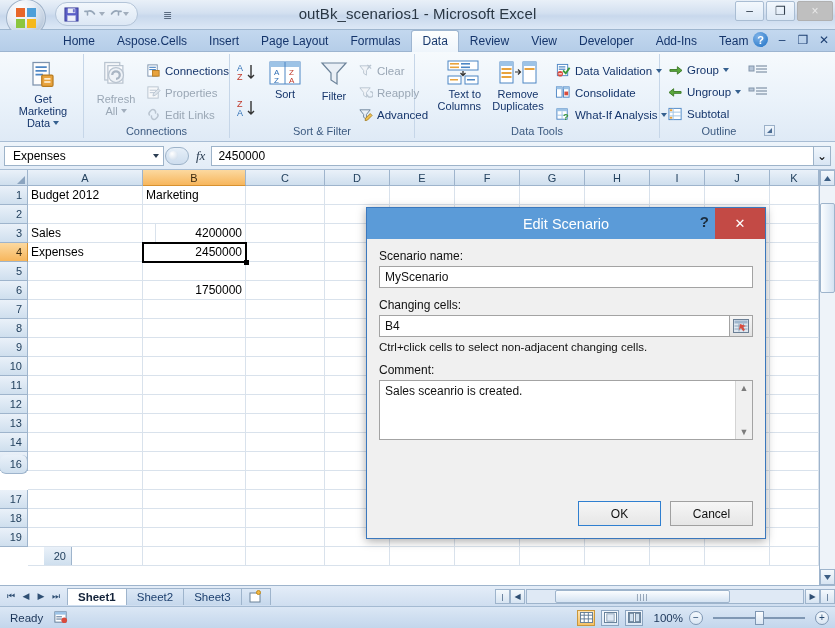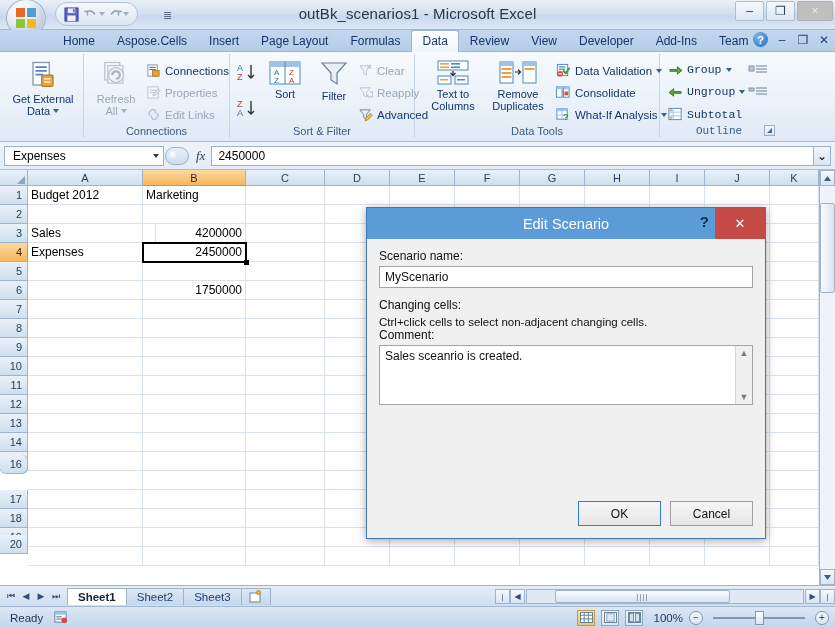--- a/index.html
+++ b/index.html
@@ -366,21 +366,21 @@
     <div class="big-btn" style="left:8px; top:6px; width:66px;">
       <svg width="30" height="30" viewBox="0 0 24 24">
         <rect x="4" y="2" width="13" height="18" fill="#fdfdfd" stroke="#7d93ad"></rect>
         <rect x="6" y="5" width="9" height="1.4" fill="#4d86c4"></rect>
         <rect x="6" y="8" width="9" height="1.4" fill="#4d86c4"></rect>
         <rect x="6" y="11" width="6" height="1.4" fill="#4d86c4"></rect>
         <rect x="11" y="12" width="9" height="9" rx="1" fill="#e8a33d" stroke="#b87c20"></rect>
         <rect x="13" y="14.5" width="5" height="1.2" fill="#fff6e2"></rect>
         <rect x="13" y="17" width="5" height="1.2" fill="#fff6e2"></rect>
       </svg>
-      <span style="margin-top:3px;">Get External</span>
+      <span style="margin-top:3px;">Get Marketing</span>
       <span style="display:flex;align-items:center;gap:3px;">
         <span>Data</span>
         <span class="cc"></span>
       </span>
     </div>
   </div>
 
   <div class="rgroup" style="left:84px; width:146px;">
     <div class="big-btn" style="left:6px; top:6px; width:52px; color:#9aa7b5;">
       <svg width="30" height="30" viewBox="0 0 24 24">
@@ -484,21 +484,21 @@
         <path d="M2 3 h11 l-4 5 v5 l-3 -2 v-3z" fill="#e9eff6" stroke="#6b8299"></path>
         <path d="M8 12 l5 -5 2 2 -5 5 -2.4 .5z" fill="#f2c14e" stroke="#a8822c"></path>
       </svg>
       <span>Advanced</span>
     </div>
 
     <div class="rgroup-title">Sort &amp; Filter</div>
   </div>
 
   <div class="rgroup" style="left:415px; width:245px;">
-    <div class="big-btn" style="left:10px; top:6px; width:56px;">
+    <div class="big-btn" style="left:10px; top:6px; width:56px;align-items:flex-end;">
       <svg width="36" height="26" viewBox="0 0 36 26">
         <rect x="3" y="1" width="30" height="9" fill="#fff" stroke="#4d86c4"></rect>
         <rect x="5" y="3" width="9" height="1.6" fill="#e8a33d"></rect>
         <rect x="16" y="3" width="9" height="1.6" fill="#4d86c4"></rect>
         <rect x="5" y="6.5" width="9" height="1.6" fill="#e8a33d"></rect>
         <rect x="16" y="6.5" width="9" height="1.6" fill="#4d86c4"></rect>
         <path d="M18 11 v4 M15.5 13 l2.5 2.5 2.5 -2.5" stroke="#333" stroke-width="1.3" fill="none"></path>
         <rect x="3" y="16" width="13" height="8" fill="#fff" stroke="#4d86c4"></rect>
         <rect x="20" y="16" width="13" height="8" fill="#fff" stroke="#4d86c4"></rect>
         <rect x="5" y="19" width="8" height="1.5" fill="#e8a33d"></rect>
@@ -556,21 +556,21 @@
         <line x1="1.5" y1="8.7" x2="12.5" y2="8.7" stroke="#9dc3e6"></line>
         <text x="8" y="14" font-size="10" fill="#3a9a3a" font-family="Liberation Sans" font-weight="bold">?</text>
       </svg>
       <span>What-If Analysis</span>
       <span class="cc"></span>
     </div>
 
     <div class="rgroup-title">Data Tools</div>
   </div>
 
-  <div class="rgroup" style="left:660px; width:118px; border-right:none;font-family:Liberation Mono, monospace;">
+  <div class="rgroup" style="left:660px; width:118px; border-right:none;">
     <div class="sm-item" style="left:8px; top:9px;">
       <svg width="15" height="13" viewBox="0 0 16 14">
         <path d="M2 7 h8 v-3 l5 4 -5 4 v-3 h-8z" fill="#5aa83c" stroke="#3d7a27"></path>
       </svg>
       <span>Group</span>
       <span class="cc"></span>
     </div>
 
     <div class="sm-item" style="left:8px; top:31px;">
       <svg width="15" height="13" viewBox="0 0 16 14">
@@ -654,21 +654,21 @@
   <div class="rowhead" style="top:187px;">10</div>
   <div class="rowhead" style="top:206px;">11</div>
   <div class="rowhead" style="top:225px;">12</div>
   <div class="rowhead" style="top:244px;">13</div>
   <div class="rowhead" style="top:263px;">14</div>
   <div class="rowhead" style="top:282px;">15</div>
   <div class="rowhead" style="top:285px;border-radius:6px;">16</div>
   <div class="rowhead" style="top:320px;">17</div>
   <div class="rowhead" style="top:339px;">18</div>
   <div class="rowhead" style="top:358px;">19</div>
-  <div class="rowhead" style="top:365px;">20</div>
+  <div class="rowhead" style="top:377px;margin-left:44px;">20</div>
 
   <div id="empty-grid">
       <div class="cell" style="left: 28px; top: 16px; width: 115px;"></div>
       <div class="cell" style="left: 143px; top: 16px; width: 103px;"></div>
       <div class="cell" style="left: 246px; top: 16px; width: 79px;"></div>
       <div class="cell" style="left: 325px; top: 16px; width: 65px;"></div>
       <div class="cell" style="left: 390px; top: 16px; width: 65px;"></div>
       <div class="cell" style="left: 455px; top: 16px; width: 65px;"></div>
       <div class="cell" style="left: 520px; top: 16px; width: 65px;"></div>
       <div class="cell" style="left: 585px; top: 16px; width: 65px;"></div>
@@ -990,23 +990,37 @@
     <span class="dlg-title-text">Edit Scenario</span>
     <span class="dlg-help">?</span>
     <span class="dlg-close">✕</span>
   </div>
 
   <div class="dlg-body">
     <div class="dlg-label">Scenario name:</div>
     <div class="dlg-input">MyScenario</div>
 
     <div class="dlg-label" style="margin-top:10px;">Changing cells:</div>
+    <div class="dlg-input-row">
+      <div class="dlg-input">B4</div>
+      <div class="picker">
+        <svg width="16" height="14" viewBox="0 0 16 14">
+          <rect x="0.5" y="0.5" width="15" height="13" fill="#dfe7f0" stroke="#6b7f95"></rect>
+          <rect x="1.5" y="1.5" width="13" height="3" fill="#9fb6cd"></rect>
+          <line x1="1.5" y1="7" x2="14.5" y2="7" stroke="#8fa6bd"></line>
+          <line x1="1.5" y1="10" x2="14.5" y2="10" stroke="#8fa6bd"></line>
+          <line x1="6" y1="4.5" x2="6" y2="12.5" stroke="#8fa6bd"></line>
+          <line x1="10.5" y1="4.5" x2="10.5" y2="12.5" stroke="#8fa6bd"></line>
+          <path d="M7 5 l6 2 -3 1 2 3 -2 1 -2-3 -2 2z" fill="#d94b3d"></path>
+        </svg>
+      </div>
+    </div>
     <div class="hint">Ctrl+click cells to select non-adjacent changing cells.</div>
 
-    <div class="dlg-label" style="">Comment:</div>
+    <div class="dlg-label" style="margin-top:10px;">Comment:</div>
     <div class="dlg-textarea">
       <span>Sales sceanrio is created.</span>
       <div class="ta-scroll">
         <span>▲</span>
         <span>▼</span>
       </div>
     </div>
 
   </div>
 

